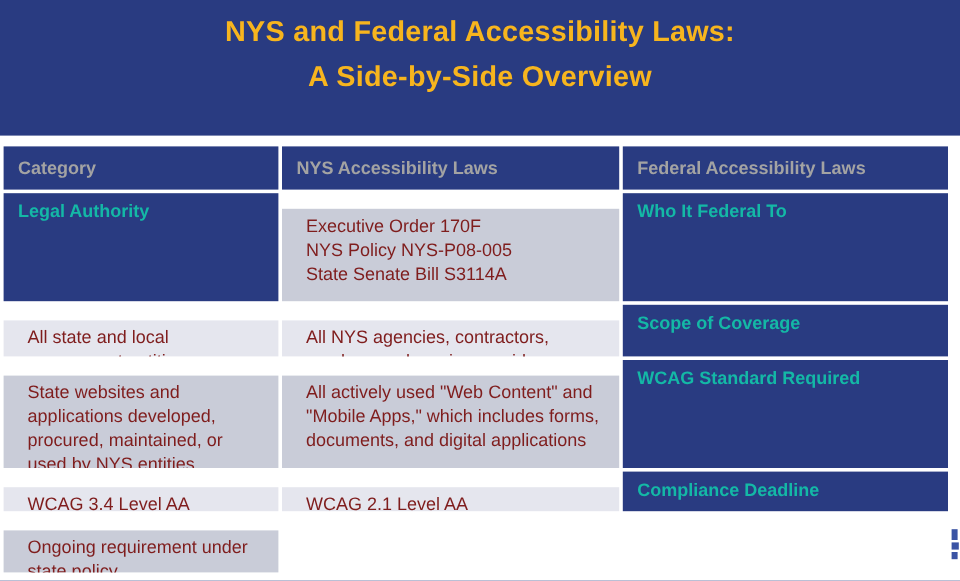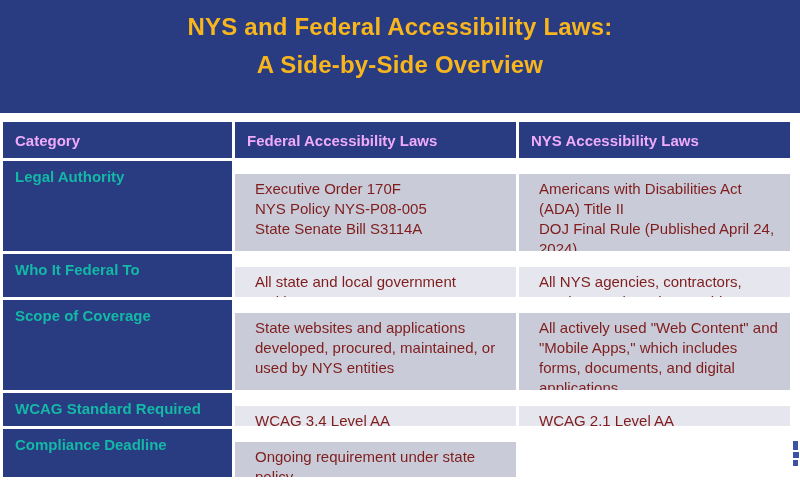--- a/index.html
+++ b/index.html
@@ -30,21 +30,21 @@
     grid-template-rows:36px 90px 43px 90px 33px 48px;
     gap:3px;
     width:100%;
   }
   .cell{
     box-sizing:border-box;
     overflow:hidden;
   }
   .hcell{
     background:var(--slide-blue,#293B81);
-    color:#f0abfc;
+    color:#a3a3a3;
     font-weight:bold;
     font-size:15px;
     display:flex;align-items:center;
     padding:0 10px 0 12px;
   }
   .ccell{
     background:var(--slide-blue,#293B81);
     color:#14b8a6;
     font-weight:bold;
     font-size:15px;
@@ -77,28 +77,26 @@
 <body style="--slide-blue: #293B81; --gold: #F7B51E; --row-dark: #C9CCD8; --row-light: #E5E6EE;">
 
 <div class="title-block">
   <div>NYS and Federal Accessibility Laws:</div>
   <div>A Side-by-Side Overview</div>
 </div>
 
 <div class="panel">
   <div class="grid" id="table-grid">
       <div class="cell hcell">Category</div>
+      <div class="cell hcell">NYS Accessibility Laws</div>
       <div class="cell hcell">Federal Accessibility Laws</div>
-      <div class="cell hcell">NYS Accessibility Laws</div>
       <div class="cell ccell">Legal Authority</div>
       <div class="cell dcell dark">Executive Order 170F
 NYS Policy NYS-P08-005
 State Senate Bill S3114A</div>
-      <div class="cell dcell dark">Americans with Disabilities Act (ADA) Title II
-DOJ Final Rule (Published April 24, 2024)</div>
       <div class="cell ccell">Who It Federal To</div>
       <div class="cell dcell light">All state and local government entities</div>
       <div class="cell dcell light">All NYS agencies, contractors, vendors, and service providers</div>
       <div class="cell ccell">Scope of Coverage</div>
       <div class="cell dcell dark">State websites and applications developed, procured, maintained, or used by NYS entities</div>
       <div class="cell dcell dark">All actively used "Web Content" and "Mobile Apps," which includes forms, documents, and digital applications</div>
       <div class="cell ccell">WCAG Standard Required</div>
       <div class="cell dcell light">WCAG 3.4 Level AA</div>
       <div class="cell dcell light">WCAG 2.1 Level AA</div>
       <div class="cell ccell">Compliance Deadline</div>

